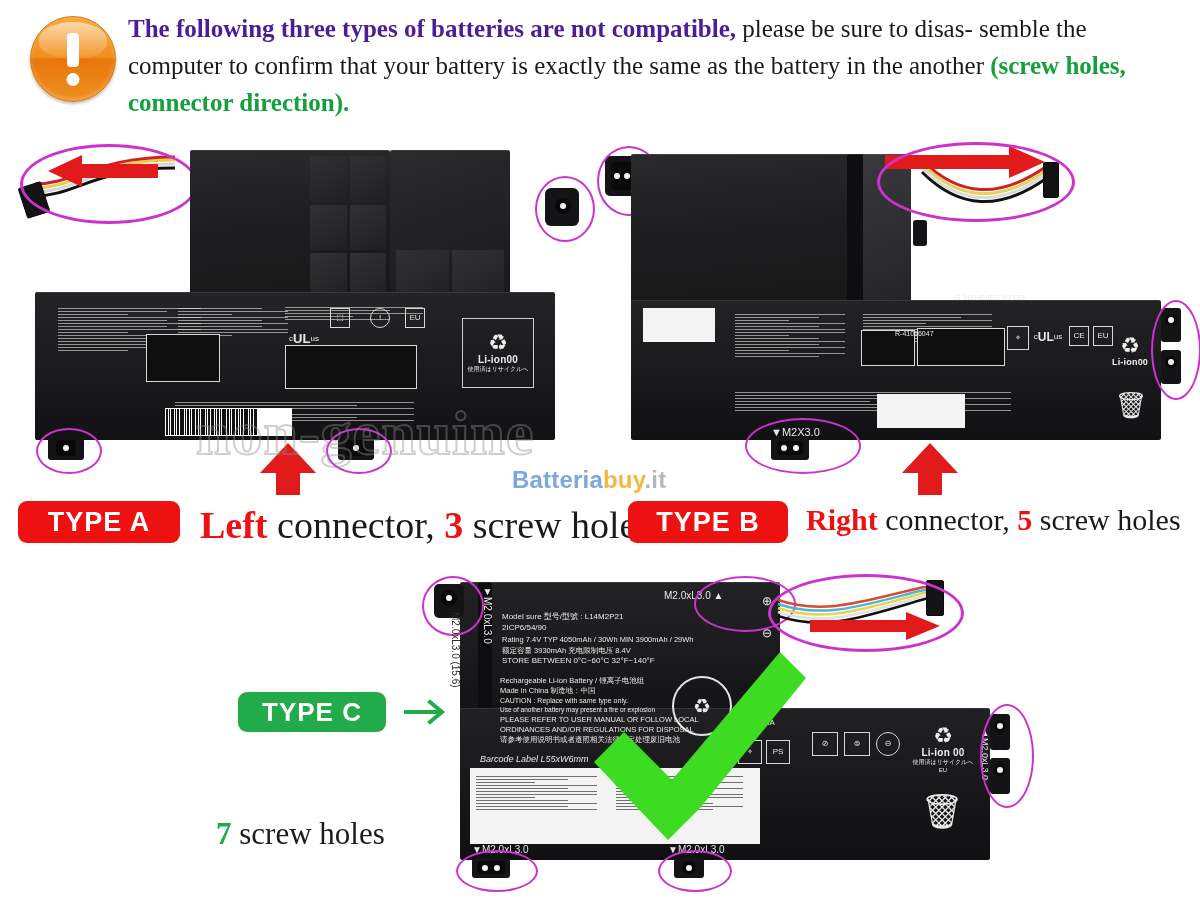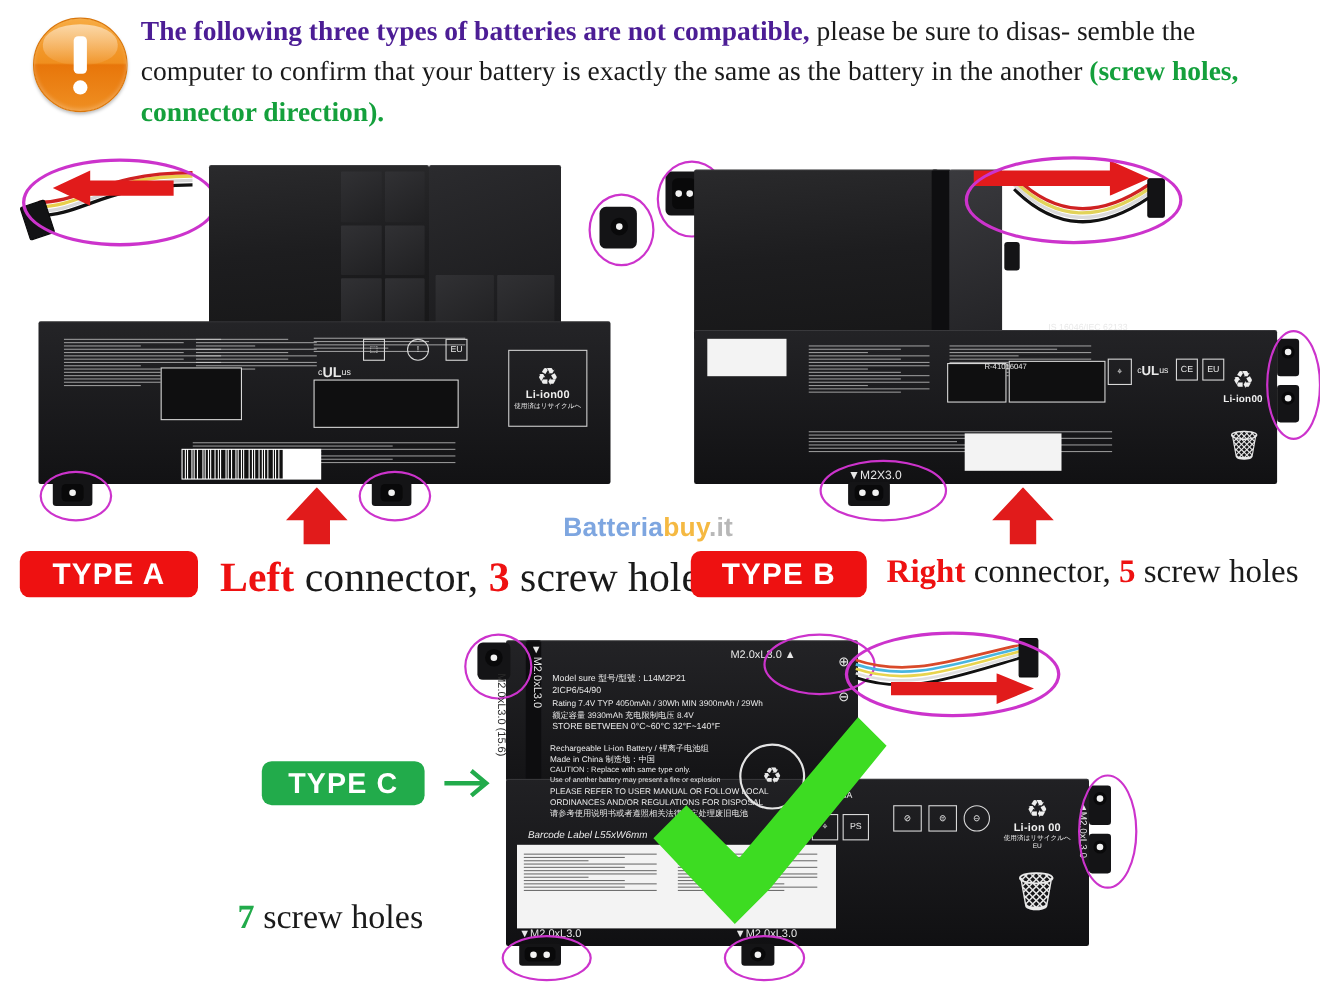--- a/index.html
+++ b/index.html
@@ -392,20 +392,21 @@
     <div class="screwhole two" style="left:182px;top:301px;width:26px;height:14px;"></div>
     <div class="hl-ellipse thin" style="left:150px;top:278px;width:112px;height:52px;"></div>
   </div>
 
   <div class="arrow-red" style="left:900px;top:443px;width:60px;height:52px;">
     <svg width="60" height="52" viewBox="0 0 60 52">
       <polygon points="30,0 58,30 42,30 42,52 18,52 18,30 2,30" fill="#e11b1b"></polygon>
     </svg>
   </div>
 
+  <div class="wm-nongenuine">non-genuine</div>
   <div class="wm-brand">
     <span class="b1">Batteria</span><span class="b2">buy</span><span class="b3">.it</span>
   </div>
 
   <div class="type-badge red" style="left:18px;top:501px;width:162px;height:42px;font-size:27px;">TYPE A</div>
   <div class="caption" style="left:200px;top:503px;font-size:38px;">
     <span class="r">Left</span><span> connector, </span><span class="r">3</span><span> screw holes</span>
   </div>
 
   <div class="type-badge red" style="left:628px;top:501px;width:160px;height:42px;font-size:27px;">TYPE B</div>

